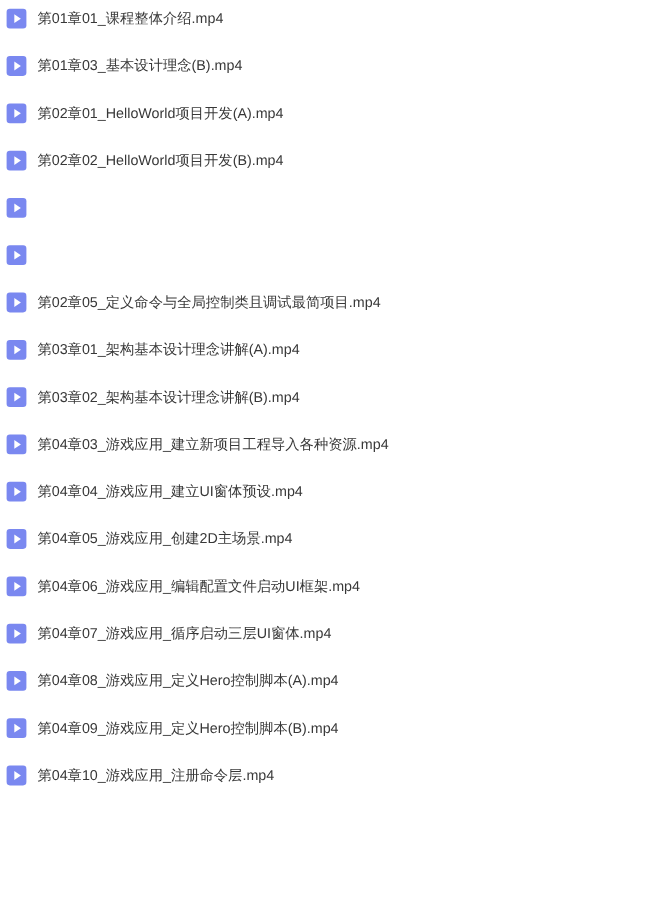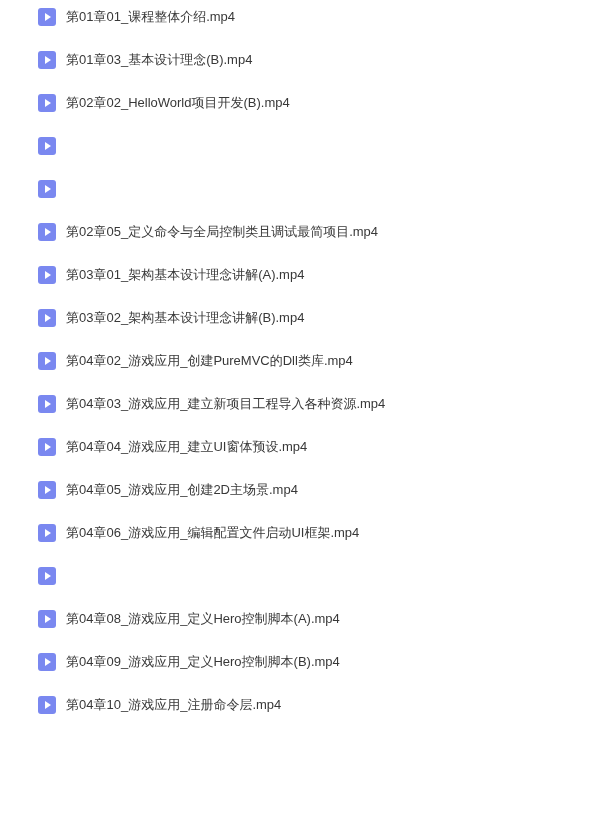--- a/index.html
+++ b/index.html
@@ -16,21 +16,20 @@
     .file-list {
       display: flex;
       flex-direction: column;
       gap: 25px;
     }
     .file-item {
       display: flex;
       align-items: center;
       gap: 10px;
       cursor: pointer;
-      margin-left: 32px;
     }
     .video-icon {
       width: 18px;
       height: 18px;
       background: #7a88f0;
       border-radius: 3px;
       display: flex;
       align-items: center;
       justify-content: center;
       flex-shrink: 0;
@@ -62,20 +61,26 @@
     <div class="file-item">
       <div class="video-icon">
         <div class="play-triangle"></div>
       </div>
       <span class="file-name">第01章03_基本设计理念(B).mp4</span>
     </div>
     <div class="file-item">
       <div class="video-icon">
         <div class="play-triangle"></div>
       </div>
+      <span class="file-name">第02章01_HelloWorld项目开发(A).mp4</span>
+    </div>
+    <div class="file-item">
+      <div class="video-icon">
+        <div class="play-triangle"></div>
+      </div>
       <span class="file-name">第02章02_HelloWorld项目开发(B).mp4</span>
     </div>
     <div class="file-item">
       <div class="video-icon">
         <div class="play-triangle"></div>
       </div>
     </div>
     <div class="file-item">
       <div class="video-icon">
         <div class="play-triangle"></div>
@@ -96,26 +101,20 @@
     <div class="file-item">
       <div class="video-icon">
         <div class="play-triangle"></div>
       </div>
       <span class="file-name">第03章02_架构基本设计理念讲解(B).mp4</span>
     </div>
     <div class="file-item">
       <div class="video-icon">
         <div class="play-triangle"></div>
       </div>
-      <span class="file-name">第04章02_游戏应用_创建PureMVC的Dll类库.mp4</span>
-    </div>
-    <div class="file-item">
-      <div class="video-icon">
-        <div class="play-triangle"></div>
-      </div>
       <span class="file-name">第04章03_游戏应用_建立新项目工程导入各种资源.mp4</span>
     </div>
     <div class="file-item">
       <div class="video-icon">
         <div class="play-triangle"></div>
       </div>
       <span class="file-name">第04章04_游戏应用_建立UI窗体预设.mp4</span>
     </div>
     <div class="file-item">
       <div class="video-icon">
@@ -126,20 +125,21 @@
     <div class="file-item">
       <div class="video-icon">
         <div class="play-triangle"></div>
       </div>
       <span class="file-name">第04章06_游戏应用_编辑配置文件启动UI框架.mp4</span>
     </div>
     <div class="file-item">
       <div class="video-icon">
         <div class="play-triangle"></div>
       </div>
+      <span class="file-name">第04章07_游戏应用_循序启动三层UI窗体.mp4</span>
     </div>
     <div class="file-item">
       <div class="video-icon">
         <div class="play-triangle"></div>
       </div>
       <span class="file-name">第04章08_游戏应用_定义Hero控制脚本(A).mp4</span>
     </div>
     <div class="file-item">
       <div class="video-icon">
         <div class="play-triangle"></div>

